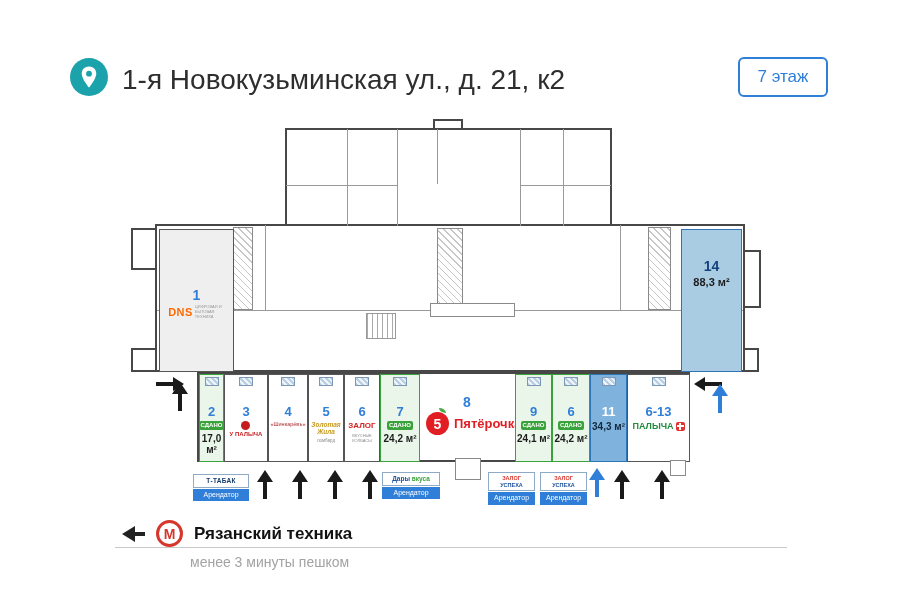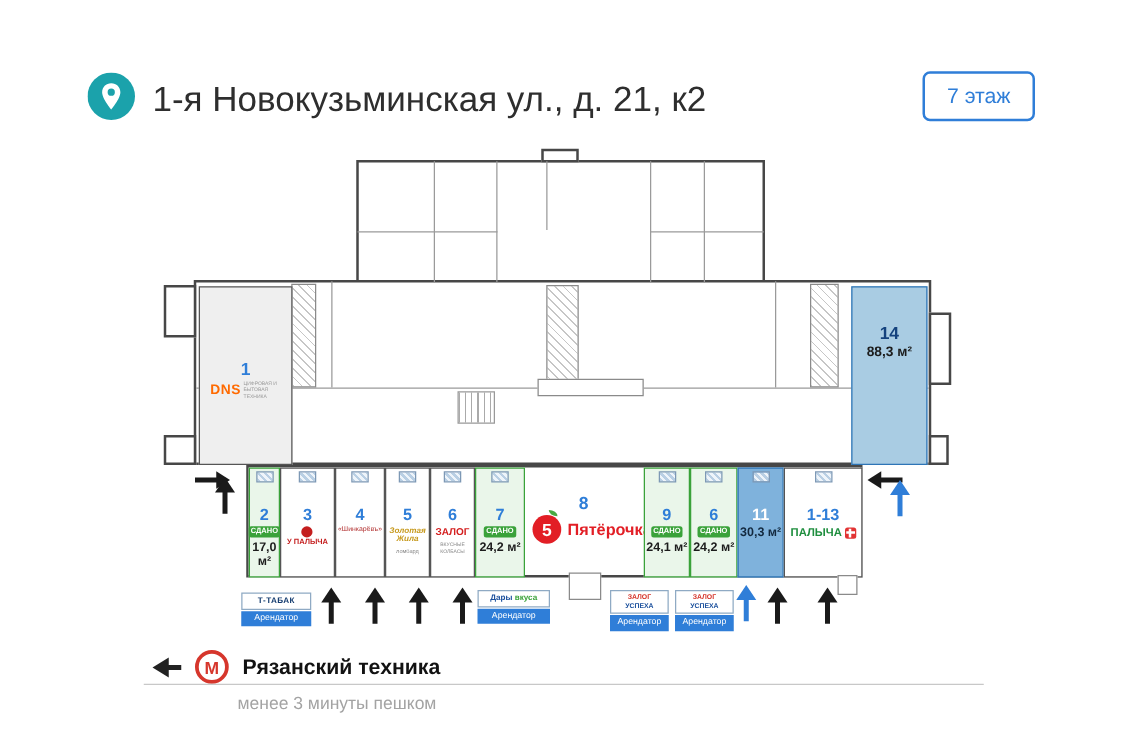--- a/index.html
+++ b/index.html
@@ -223,26 +223,26 @@
 <div class="unit green" style="left:552px;top:374px;width:38px;height:88px;">
   <div class="door"></div>
   <div class="num">6</div>
   <div class="chip">СДАНО</div>
   <div class="area">24,2 м²</div>
 </div>
 
 <div class="unit blue" style="left:590px;top:374px;width:37px;height:88px;">
   <div class="door"></div>
   <div class="num">11</div>
-  <div class="area">30,3 м²</div>
+  <div class="area">34,3 м²</div>
 </div>
 
 <div class="unit" style="left:627px;top:374px;width:63px;height:88px;">
   <div class="door"></div>
-  <div class="num">1-13</div>
+  <div class="num">6-13</div>
   <div class="apteka-row">
     <span class="apteka">ПАЛЫЧА</span>
     <span class="apt-cross"></span>
   </div>
 </div>
 
 <div class="callout" style="left:193px;top:474px;width:56px;">
   <div class="cname tabak-name">Т-ТАБАК</div>
   <div class="cchip">Арендатор</div>
 </div>

